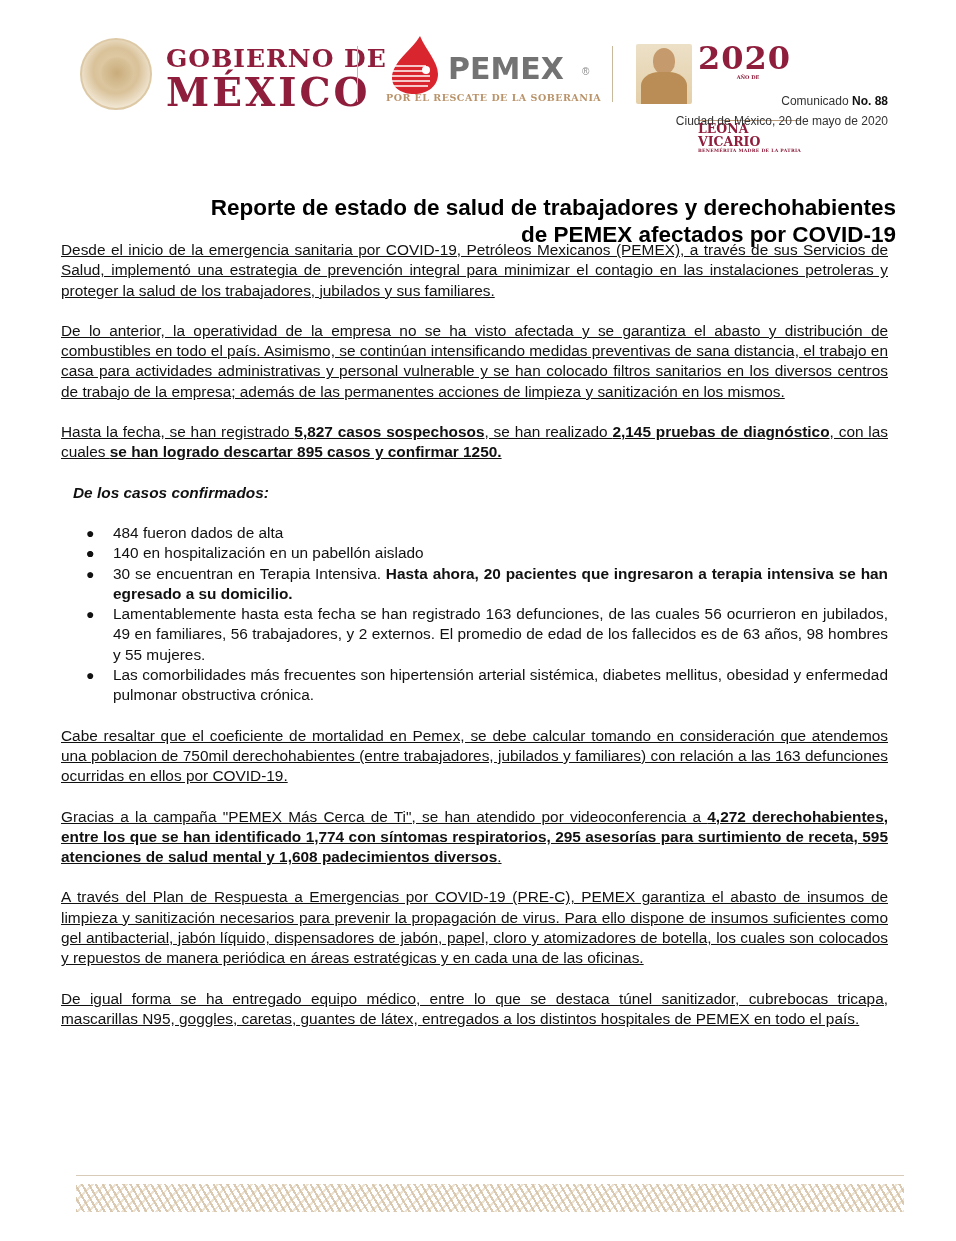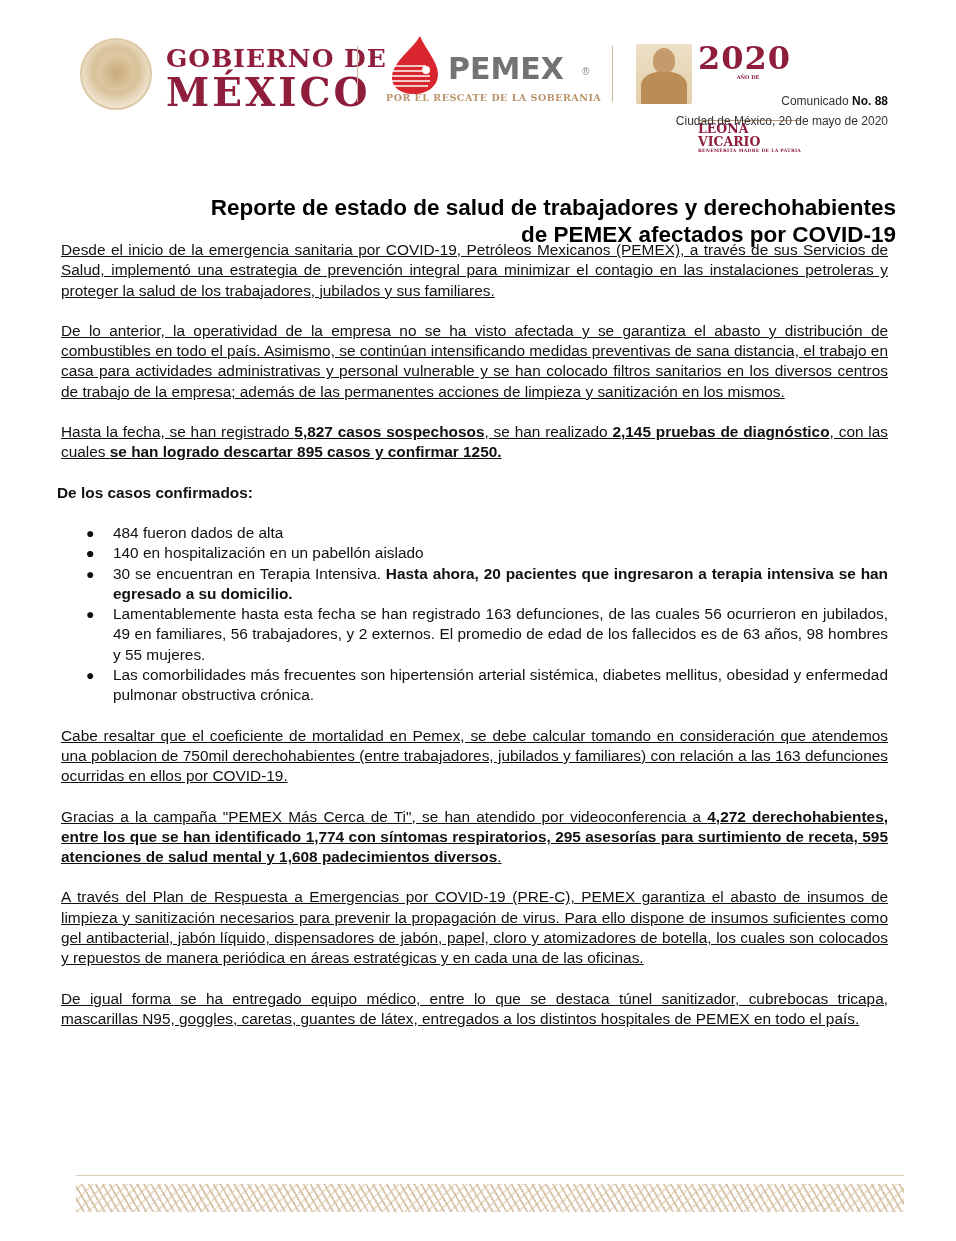--- a/index.html
+++ b/index.html
@@ -22,21 +22,21 @@
   .leona-text { position:absolute; left:698px; top:38px; color:#8e1e3c; font-family:"DejaVu Serif", serif; font-weight:bold; line-height:1; }
   .leona-text .year { font-size:32px; letter-spacing:1px; }
   .leona-text .small { font-size:5px; color:#8e1e3c; text-align:center; width:100px; margin-top:1px; }
   .leona-text .name { font-size:12.5px; border-top:1px solid #b89a7a; padding-top:2px; width:102px;margin-top:40px; }
   .leona-text .sub { font-size:4.5px; color:#8e1e3c; margin-top:1px; letter-spacing:0.3px; }
   .comm { position:absolute; right:68px; top:91px; font-size:12px; color:#333; text-align:right; line-height:20px; }
   .comm b { color:#111; }
   .title { position:absolute; left:60px; width:836px; top:163px; text-align:right; font-weight:bold; font-size:22.5px; line-height:27px; color:#000000;margin-top:31px; }
   .content { position:absolute; left:57px; width:831px; top:240px; font-size:15.4px; line-height:20.3px; color:#111; text-align:justify; }
   .content p { margin:0 0 20px 4px;text-decoration:underline; }
-  .content .heading { font-weight:bold; margin:0 0 20px 0; }
+  .content .heading { font-weight:bold; margin:0 0 20px 16px;font-style:italic; }
   ul.items { margin:0 0 20px 0; padding:0 0 0 56px; list-style:none; }
   ul.items li { position:relative; margin:0; }
   ul.items li .bullet { position:absolute; left:-27px; top:0; font-size:14px; }
   .footer-line { position:absolute; left:76px; width:828px; top:1175px; height:1px; background:#d8ccb8; }
   .footer-band { position:absolute; left:76px; width:828px; top:1184px; height:28px;
     background:
       repeating-linear-gradient(60deg, rgba(214,196,168,0.9) 0 2px, transparent 2px 6px),
       repeating-linear-gradient(-45deg, rgba(225,208,180,0.6) 0 2px, transparent 2px 8px);
   }
 </style>

